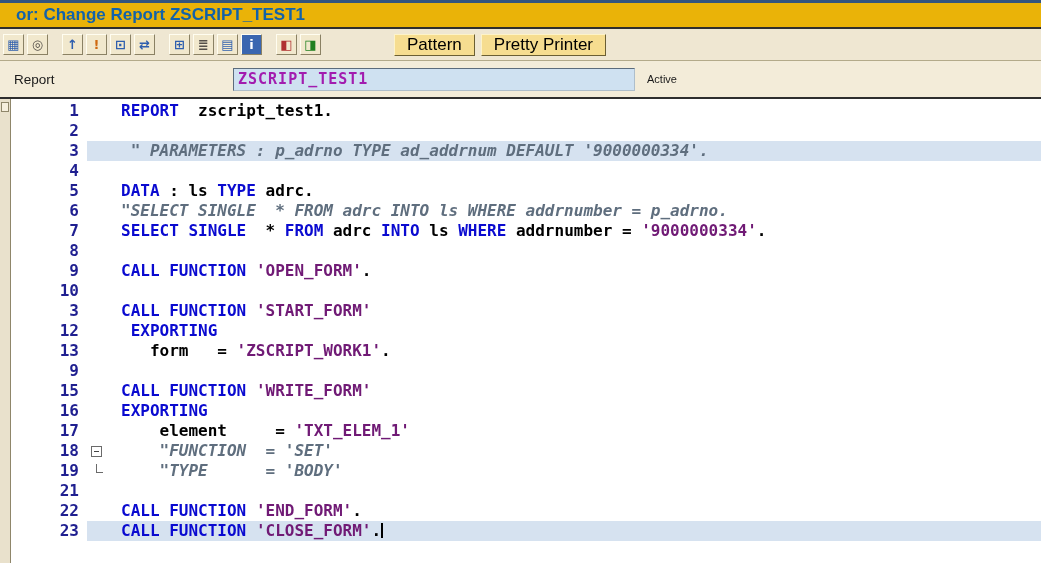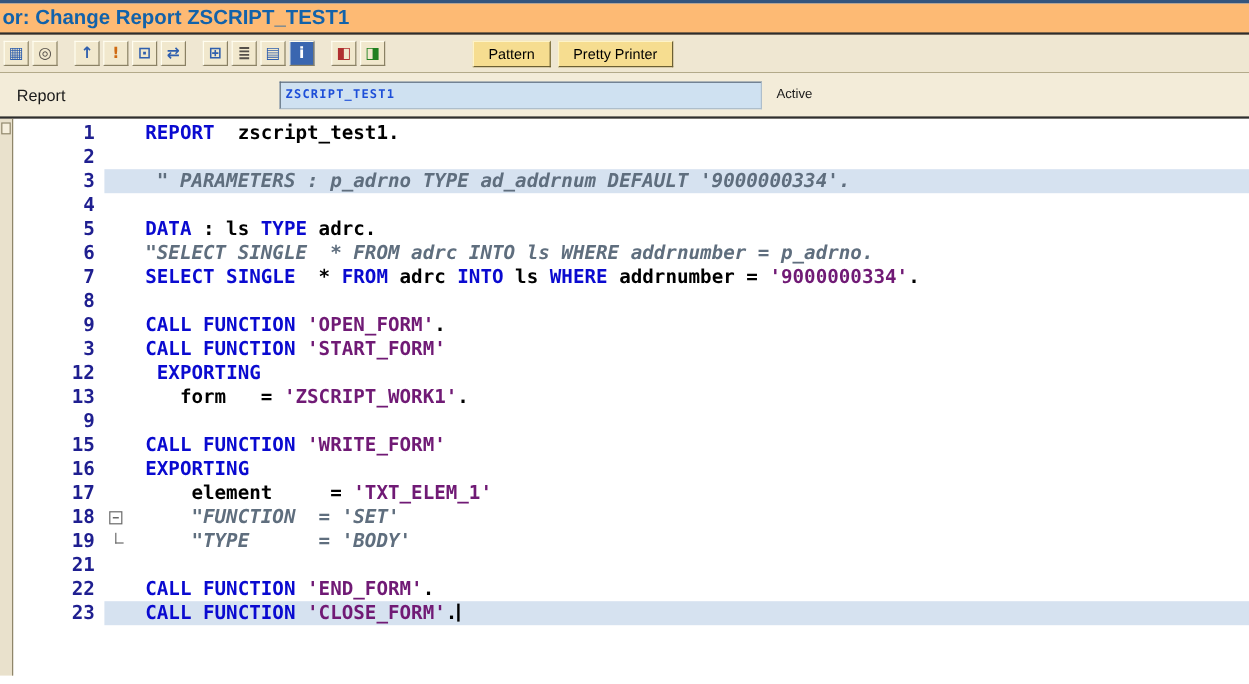--- a/index.html
+++ b/index.html
@@ -1,45 +1,45 @@
 <!DOCTYPE html>
 <html><head>
 <meta charset="utf-8">
 <style>
   * { margin:0; padding:0; box-sizing:border-box; }
   html,body { width:1041px; height:570px; overflow:hidden; background:#fff;
               font-family:"Liberation Sans", sans-serif; }
 
   .topline { height:3px; background:#33557e; }
 
-  .titlebar { height:26px; background:#fdba74; border-bottom:2px solid #2e2e2e;
-              display:flex; align-items:center; padding-left:2px; }
+  .titlebar { height:26px; background:#eab308; border-bottom:2px solid #2e2e2e;
+              display:flex; align-items:center; padding-left:16px; }
   .titlebar span { color:#1262aa; font-weight:bold; font-size:17px; white-space:nowrap; }
 
   .toolbar { height:32px; background:#efe7d2; border-bottom:1px solid #b3aa8a;
              display:flex; align-items:center; padding-left:3px; }
   .iconbar { display:flex; align-items:center; }
   .icon-btn { width:21px; height:21px; margin-right:3px; display:flex; align-items:center;
               justify-content:center; background:#f1e8cd; border:1px solid;
               border-color:#fffdf0 #8a8164 #8a8164 #fffdf0; cursor:pointer; padding:0; }
   .icon-btn.grp { margin-left:11px; }
   .icon-btn .glyph { font-size:13px; line-height:13px; font-weight:bold;
                      font-family:"DejaVu Sans", sans-serif; }
-  .tb-btn { height:22px; padding:0 12px; margin-right:6px; font-size:12px; color:#000;
+  .tb-btn { height:22px; padding:0 12px; margin-right:6px; font-size:17px; color:#000;
             background:#f6dd90; border:1px solid; border-color:#fdf3c8 #6b5f33 #6b5f33 #fdf3c8;
             font-family:"Liberation Sans", sans-serif; cursor:pointer; }
   .tb-btn.pattern { margin-left:70px; }
 
   .formrow { height:38px; background:#f3ecd9; border-bottom:2px solid #2e2e2e;
              display:flex; align-items:center; padding-left:14px; }
   .formrow .label { width:219px; font-size:13.5px; color:#1a1a1a; }
   .formrow .field { width:402px; height:23px; background:#cfe1f1;
                     border:1px solid; border-color:#5c6c7c #aebecb #aebecb #5c6c7c;
                     font-family:"DejaVu Sans Mono", monospace; font-weight:bold;
-                    font-size:10px; color:#1d4ed8; padding:0 4px; letter-spacing:1px; }
+                    font-size:15px; color:#a21caf; padding:0 4px; letter-spacing:1px; }
   .formrow .status { margin-left:12px; font-size:11px; color:#1a1a1a; }
 
   .body { display:flex; height:464px; }
   .leftstrip { width:11px; background:#e9e1cc; border-right:1px solid #8f866a; position:relative; }
   .leftstrip .handle { position:absolute; top:3px; left:1px; width:8px; height:10px;
                        background:#f6efdd; border:1px solid #8f866a; }
 
   .editor { flex:1; background:#ffffff; padding-top:2px;
             font-family:"DejaVu Sans Mono", monospace; font-size:16px; font-weight:bold; }
   .row { display:flex; height:20px; line-height:20px; }
@@ -178,20 +178,27 @@
         </div>
       </div>
       <div class="row">
         <span class="num">9</span>
         <div class="linebody">
           <span class="fold"></span>
           <pre class="code"><span class="t-kw">CALL FUNCTION</span><span class="t-id"> </span><span class="t-str">'OPEN_FORM'</span><span class="t-id">.</span></pre>
         </div>
       </div>
       <div class="row">
+        <span class="num">10</span>
+        <div class="linebody">
+          <span class="fold"></span>
+          <pre class="code"></pre>
+        </div>
+      </div>
+      <div class="row">
         <span class="num">3</span>
         <div class="linebody">
           <span class="fold"></span>
           <pre class="code"><span class="t-kw">CALL FUNCTION</span><span class="t-id"> </span><span class="t-str">'START_FORM'</span></pre>
         </div>
       </div>
       <div class="row">
         <span class="num">12</span>
         <div class="linebody">
           <span class="fold"></span>

